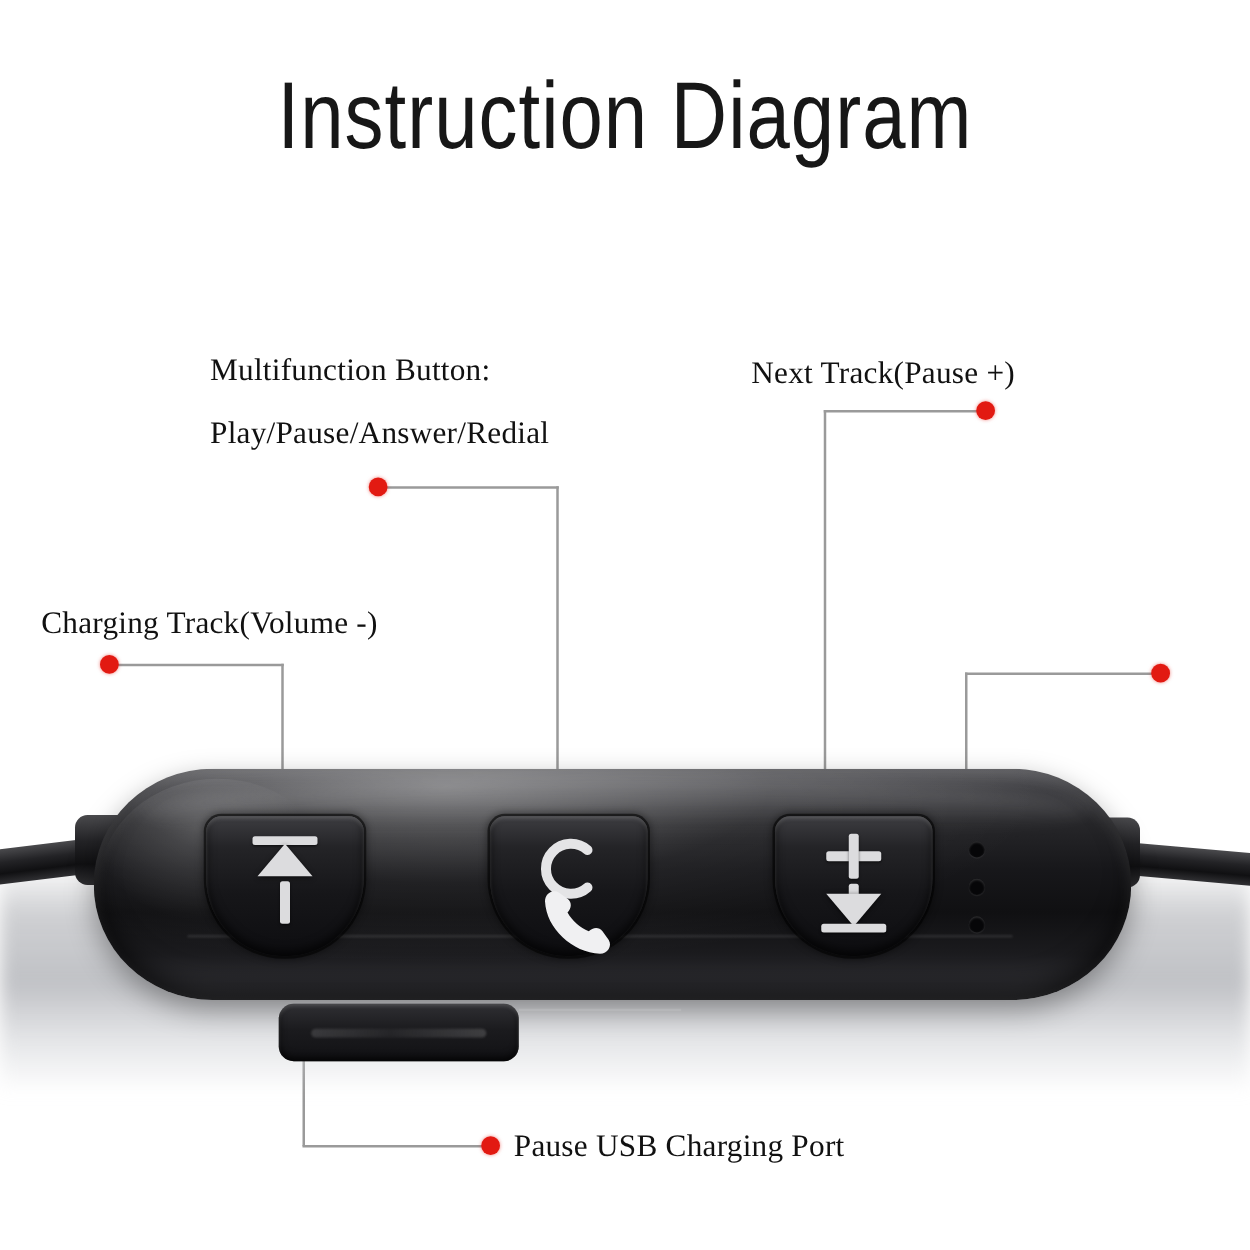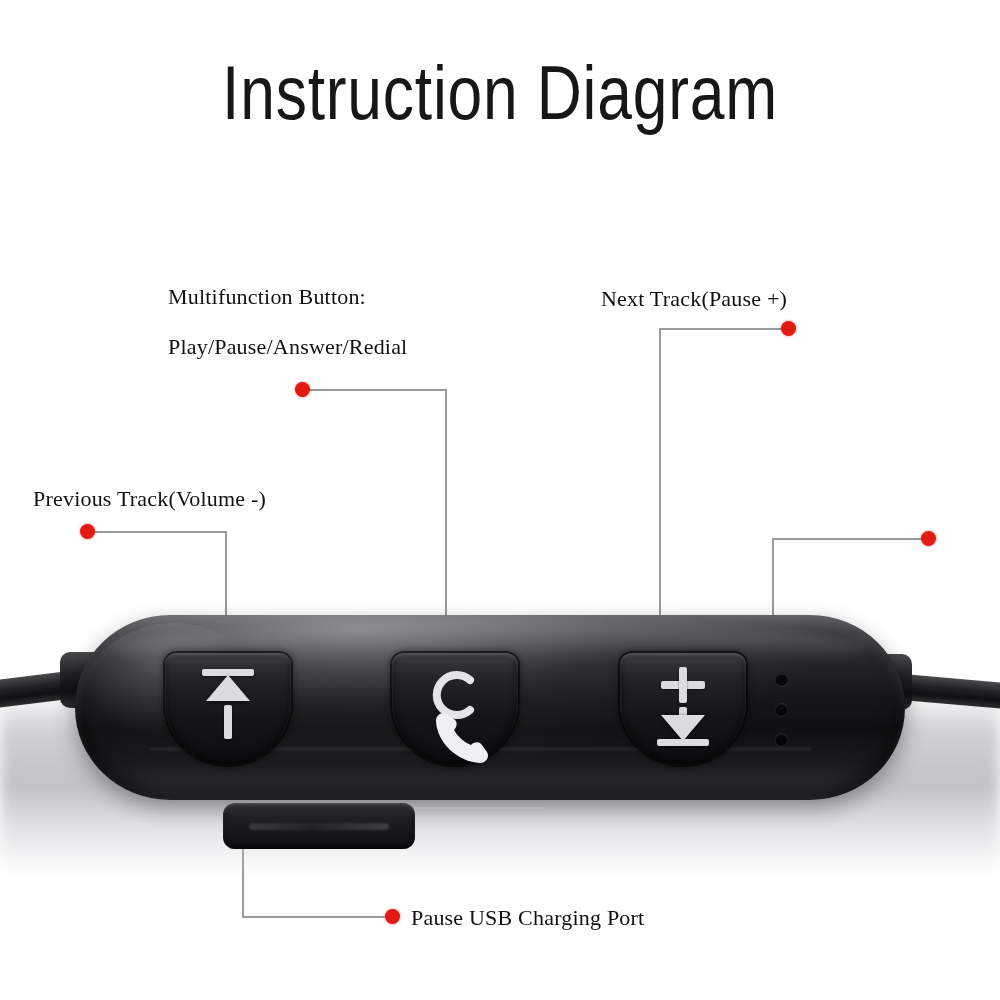--- a/index.html
+++ b/index.html
@@ -30,21 +30,21 @@
     transform: scaleX(0.82);
     transform-origin: 50% 50%;
     white-space: nowrap;
     line-height: 1.0;
   }
 
   
   .label {
     position: absolute;
     color: #111111;
-    font-size: 22px;
+    font-size: 25px;
     line-height: 50px;
     white-space: nowrap;
     letter-spacing: 0.2px;
   }
 
   
   .lead-h, .lead-v {
     position: absolute;
     background: #9a9a9a;
   }
@@ -245,21 +245,21 @@
 <div id="page">
 
   <div id="title">Instruction Diagram</div>
 
   <div class="label" style="left:168px; top:272px;">Multifunction Button:</div>
   <div class="label" style="left:168px; top:322px;">Play/Pause/Answer/Redial</div>
 
   <div class="label" style="left:601px; top:274px;">Next Track(Pause +)</div>
 
 
-  <div class="label" style="left:33px; top:474px;">Previous Track(Volume -)</div>
+  <div class="label" style="left:33px; top:474px;">Charging Track(Volume -)</div>
 
   <div class="label" style="left:411px; top:893px;">Pause USB Charging Port</div>
 
   <div class="lead-h" style="left:94px;  top:531px; width:133px;"></div>
   <div class="lead-v" style="left:225px; top:531px; height:110px;"></div>
   <div class="dot" style="left:80px;  top:524px;"></div>
 
   <div class="lead-h" style="left:309px; top:389px; width:138px;"></div>
   <div class="lead-v" style="left:445px; top:389px; height:248px;"></div>
   <div class="dot" style="left:295px; top:382px;"></div>

